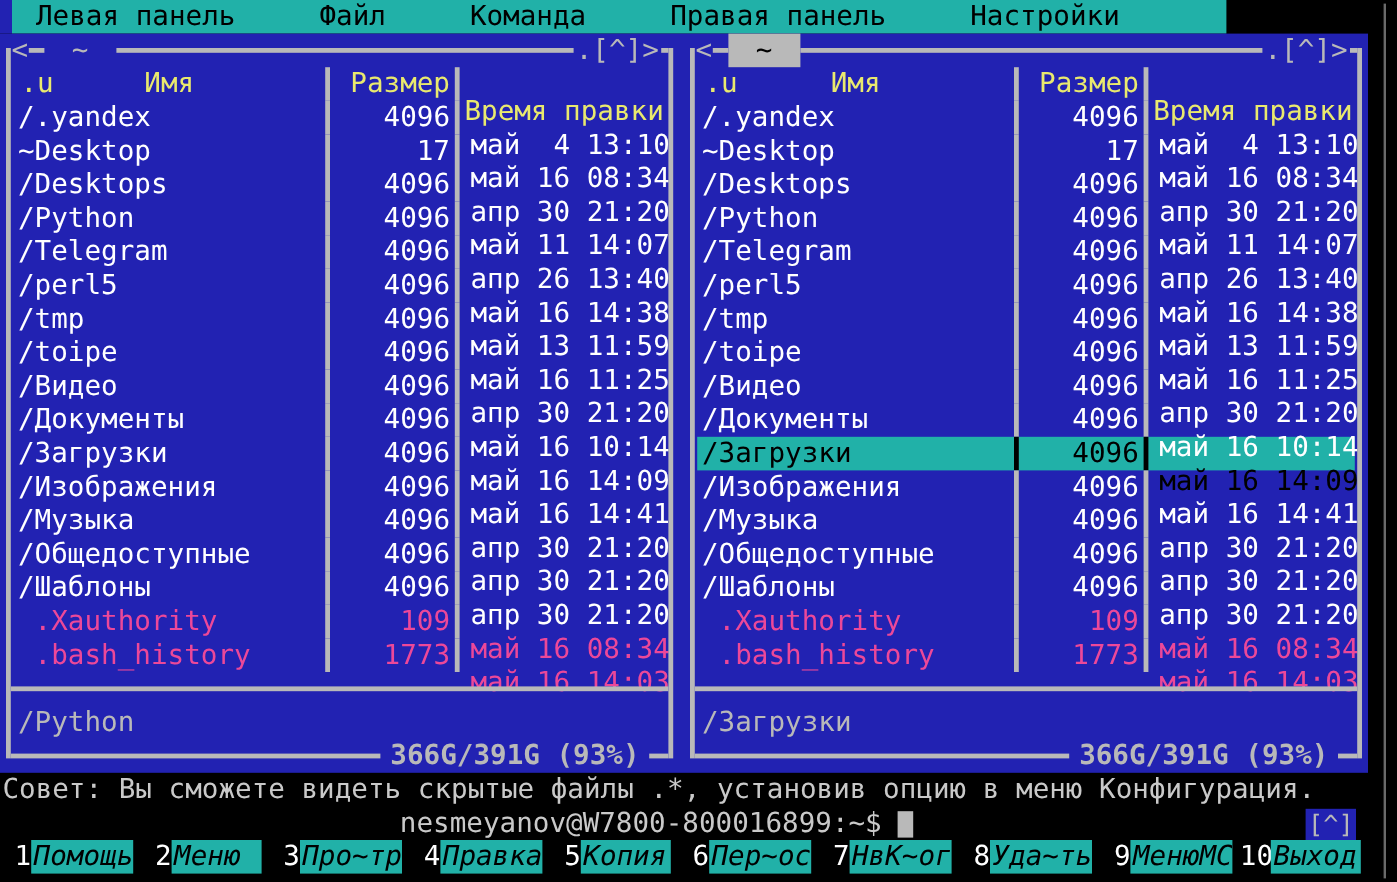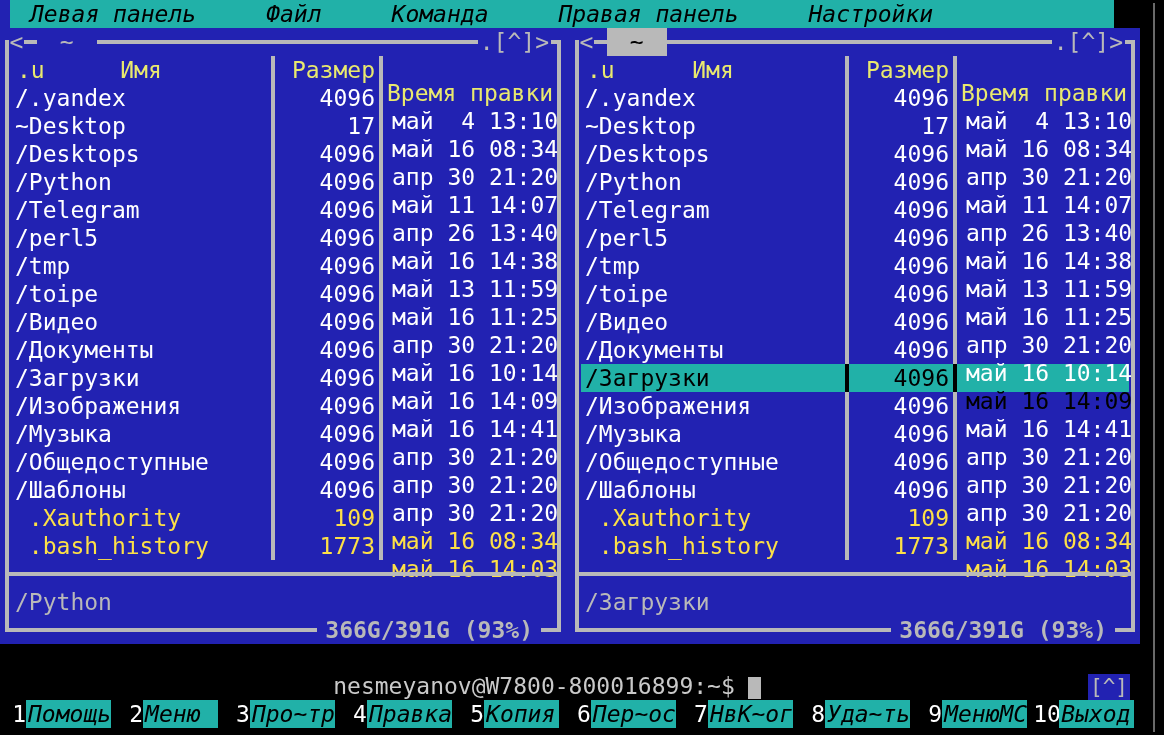--- a/index.html
+++ b/index.html
@@ -6,22 +6,22 @@
   .screen {
     position:relative; width:1164px; height:735px; overflow:hidden;
     background:#000;
     font-family:"DejaVu Sans Mono","Liberation Mono",monospace;
     font-size:23px; line-height:28px;
     -webkit-font-smoothing:none;
   }
   
   .menu-notch { position:absolute; left:0; top:0; width:10px; height:28px; background:#2222b2; }
   .menu-bar {
-    position:absolute; left:10px; top:0; width:1104px; height:28px;
-    background:#21b1a8; color:#000; display:flex; padding-left:20px; box-sizing:border-box;font-style:italic;
+    position:absolute; left:10px; top:0; width:1012px; height:28px;
+    background:#21b1a8; color:#000; display:flex; padding-left:20px; box-sizing:border-box;
   }
   .menu-item { margin-right:70px; white-space:pre; cursor:default; }
   
   .panels-bg { position:absolute; left:0; top:28px; width:1140px; height:616px; background:#2222b2; }
   .panel { position:absolute; top:28px; height:616px; color:#b9b9b9; }
   .panel.left  { left:0;   width:566px; }
   .panel.right { left:570px; width:570px; }
   .vline { position:absolute; top:12px; bottom:12px; width:4px; background:#b9b9b9; }
   .vline.l { left:5px; } .vline.r { right:5px; }
   .frame-row { height:28px; display:flex; align-items:stretch; padding:0 9px; }
@@ -37,21 +37,21 @@
   .c-name { flex:1; overflow:hidden; }
   .c-size { width:96px; text-align:right; }
   .c-mtime { width:168px; padding-left:5px; box-sizing:border-box;margin-top:23px; }
   .sep { width:12px; position:relative; }
   .sep::before { content:""; position:absolute; top:0; bottom:0; left:4px; width:4px; background:#b9b9b9; }
   .row.header { color:#e9e96e; }
   .row.header .c-name { position:relative; text-align:center; }
   .sort-ind { position:absolute; left:2px; top:0; }
   .row.header .c-size, .row.header .c-mtime { padding-left:0; }
   .row.file { color:#fff; cursor:default; }
-  .row.file.kind-file { color:#fde047;justify-content:center; }
+  .row.file.kind-file { color:#ec4899;justify-content:center; }
   .row.file.selected { background:#21b1a8; color:#000; }
   .row.file.selected .sep::before { background:#000; }
   .hsep-row { height:28px; margin:0; position:relative; }
   .hsep-row::before { content:""; position:absolute; left:9px; right:9px; top:12px; height:4px; background:#b9b9b9; }
   .row.ministatus { color:#b9b9b9; display:block; padding-left:4px; }
   .freespace { color:#b9b9b9; padding:0 8px; white-space:pre;font-weight:bold; }
   
   .hint-line { position:absolute; left:2px; top:644px; width:1136px; height:28px; color:#c9c9c9; white-space:pre; overflow:hidden; }
   .cmd-line { position:absolute; left:2px; top:672px; width:1090px; height:28px; color:#c9c9c9; white-space:pre;text-align:center; }
   .cursor-block { display:inline-block; width:13px; height:22px; background:#b9b9b9; vertical-align:middle; margin-left:13px; }
@@ -166,20 +166,21 @@
       </div>
     <div class="hsep-row"></div>
     <div class="row ministatus">/Загрузки</div>
     <div class="frame-row">
       <span class="hline fill"></span>
       <span class="freespace">366G/391G (93%)</span>
       <span class="hline seg16"></span>
     </div>
   </div>
 
+  <div class="hint-line">Совет: Вы сможете видеть скрытые файлы .*, установив опцию в меню Конфигурация.</div>
 
   <div class="cmd-line"><span>nesmeyanov@W7800-800016899:~$</span><span class="cursor-block"></span></div>
 
   <div class="scroll-badge">[^]</div>
 
   <div class="key-bar">
       <div class="fkey">
         <span class="knum">1</span>
         <span class="klabel">Помощь</span>
       </div>

